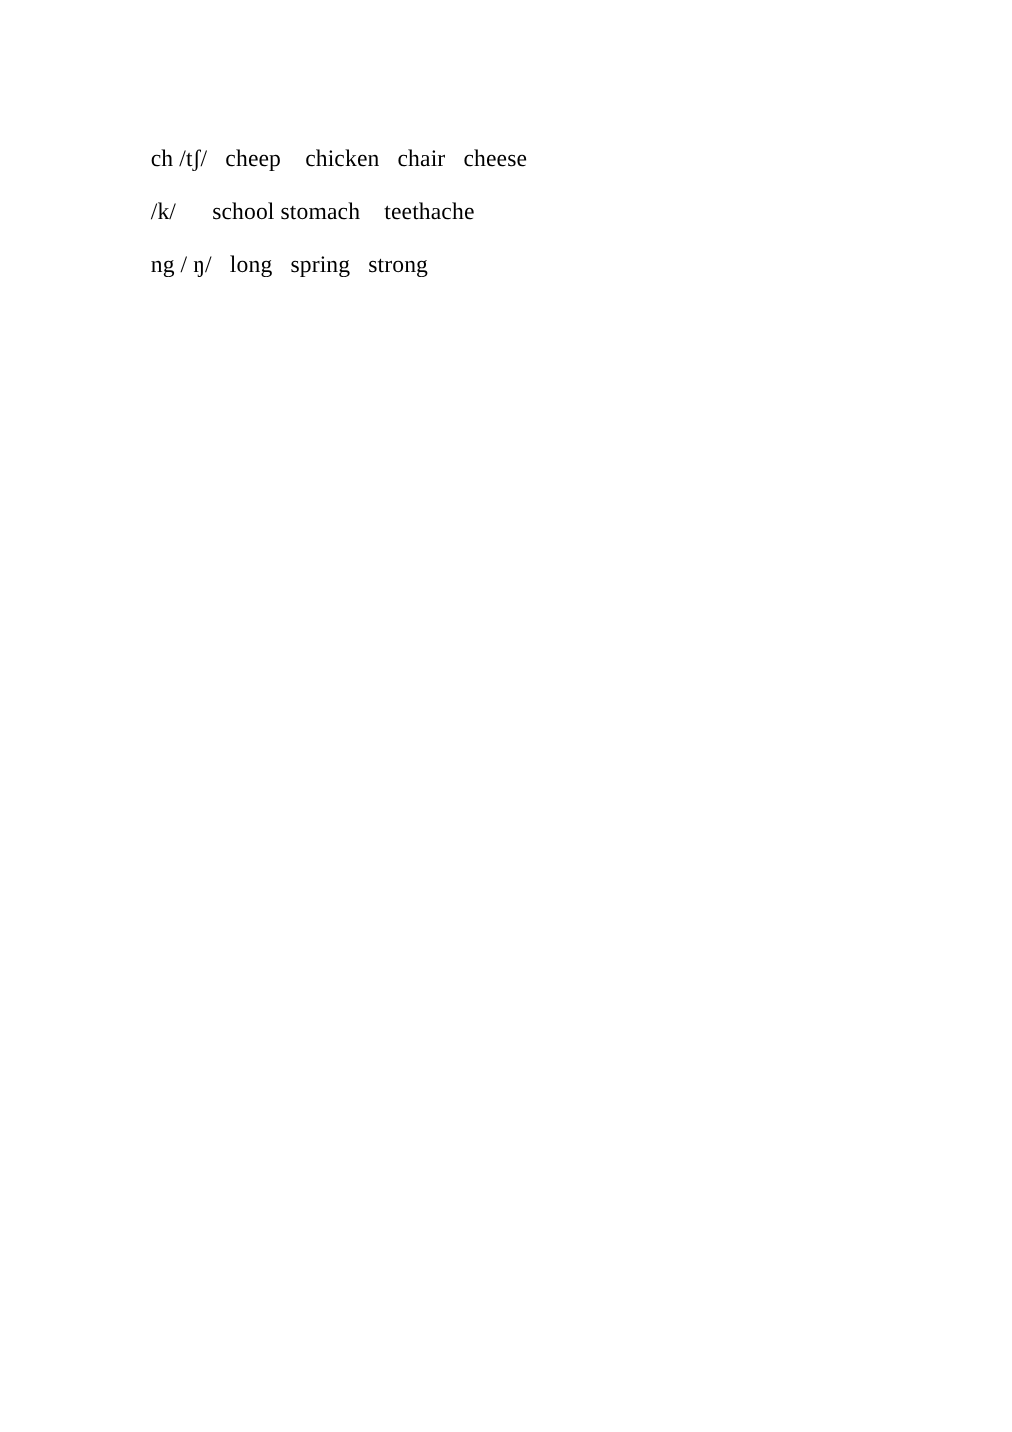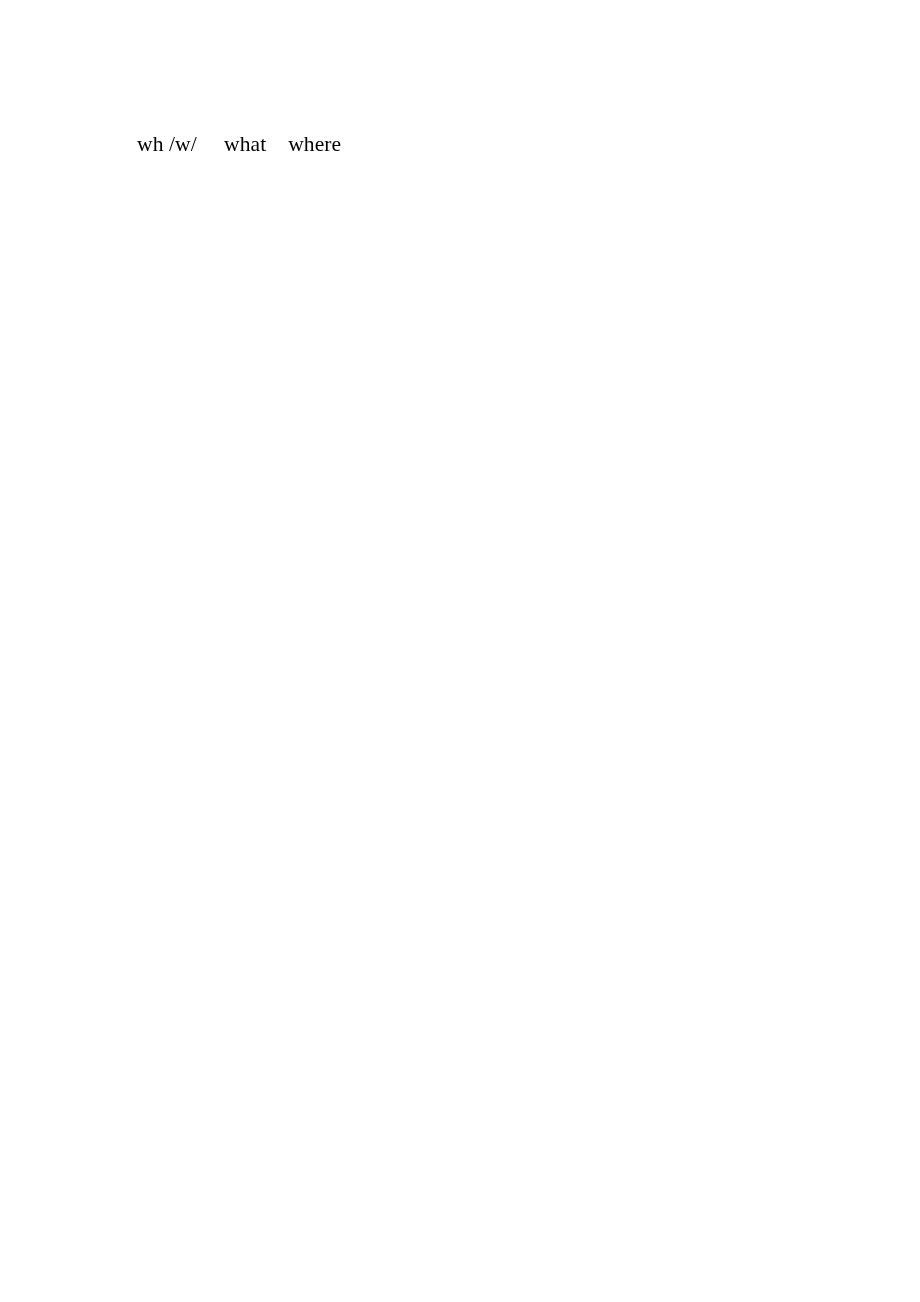--- a/index.html
+++ b/index.html
@@ -40,22 +40,24 @@
     color: #000000;
     letter-spacing: 0.1px;
   }
 </style>
 </head>
 <body>
 
 <div class="page">
   <div class="content">
 
+    <div class="line">ch /tʃ/&nbsp;&nbsp; cheep&nbsp;&nbsp;&nbsp; chicken&nbsp;&nbsp; chair&nbsp;&nbsp; cheese</div>
+
+    <div class="line">/k/&nbsp;&nbsp;&nbsp;&nbsp;&nbsp; school stomach&nbsp;&nbsp;&nbsp; teethache</div>
 
 
+    <div class="line">ng / ŋ/&nbsp;&nbsp; long&nbsp;&nbsp; spring&nbsp;&nbsp; strong</div>
 
 
-
-    <div class="line">wh /w/&nbsp;&nbsp;&nbsp;&nbsp; what&nbsp;&nbsp;&nbsp; where</div>
 
 
   </div>
 </div>
 
 </body></html>

